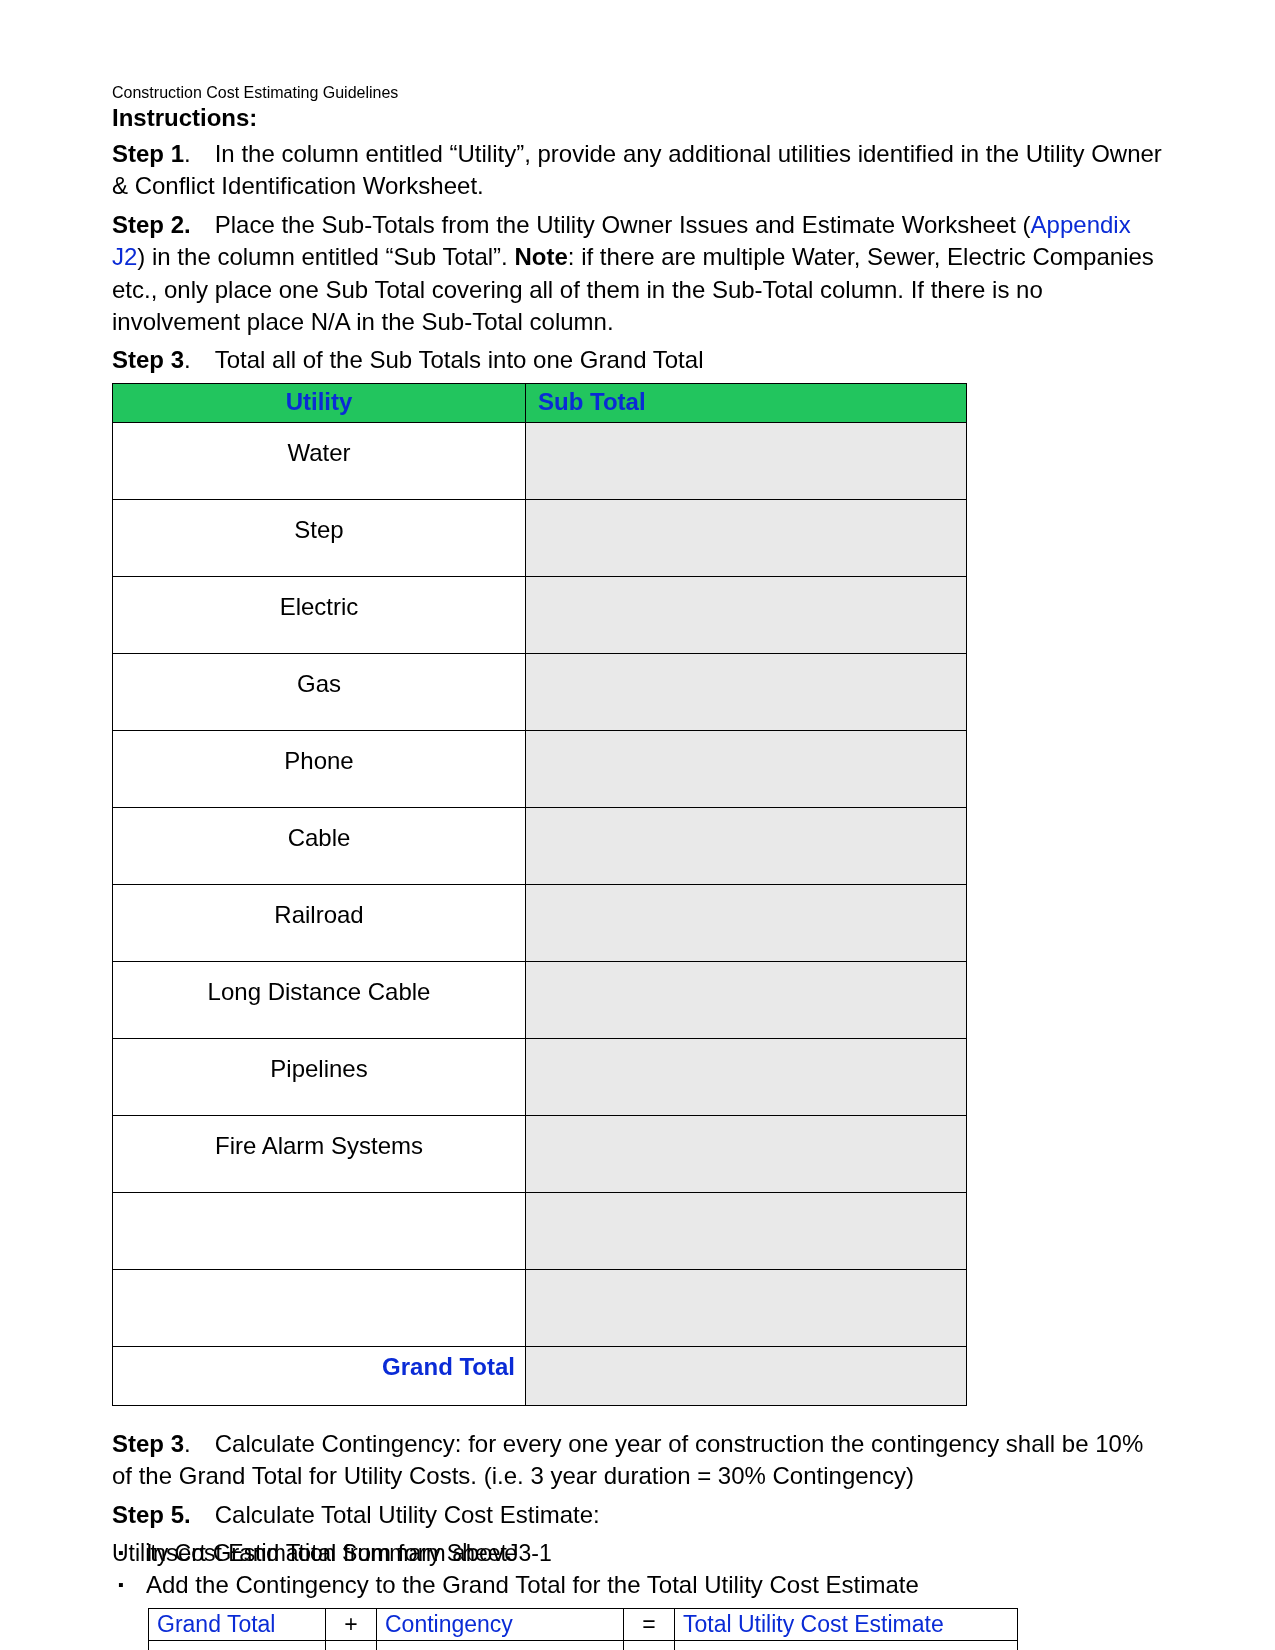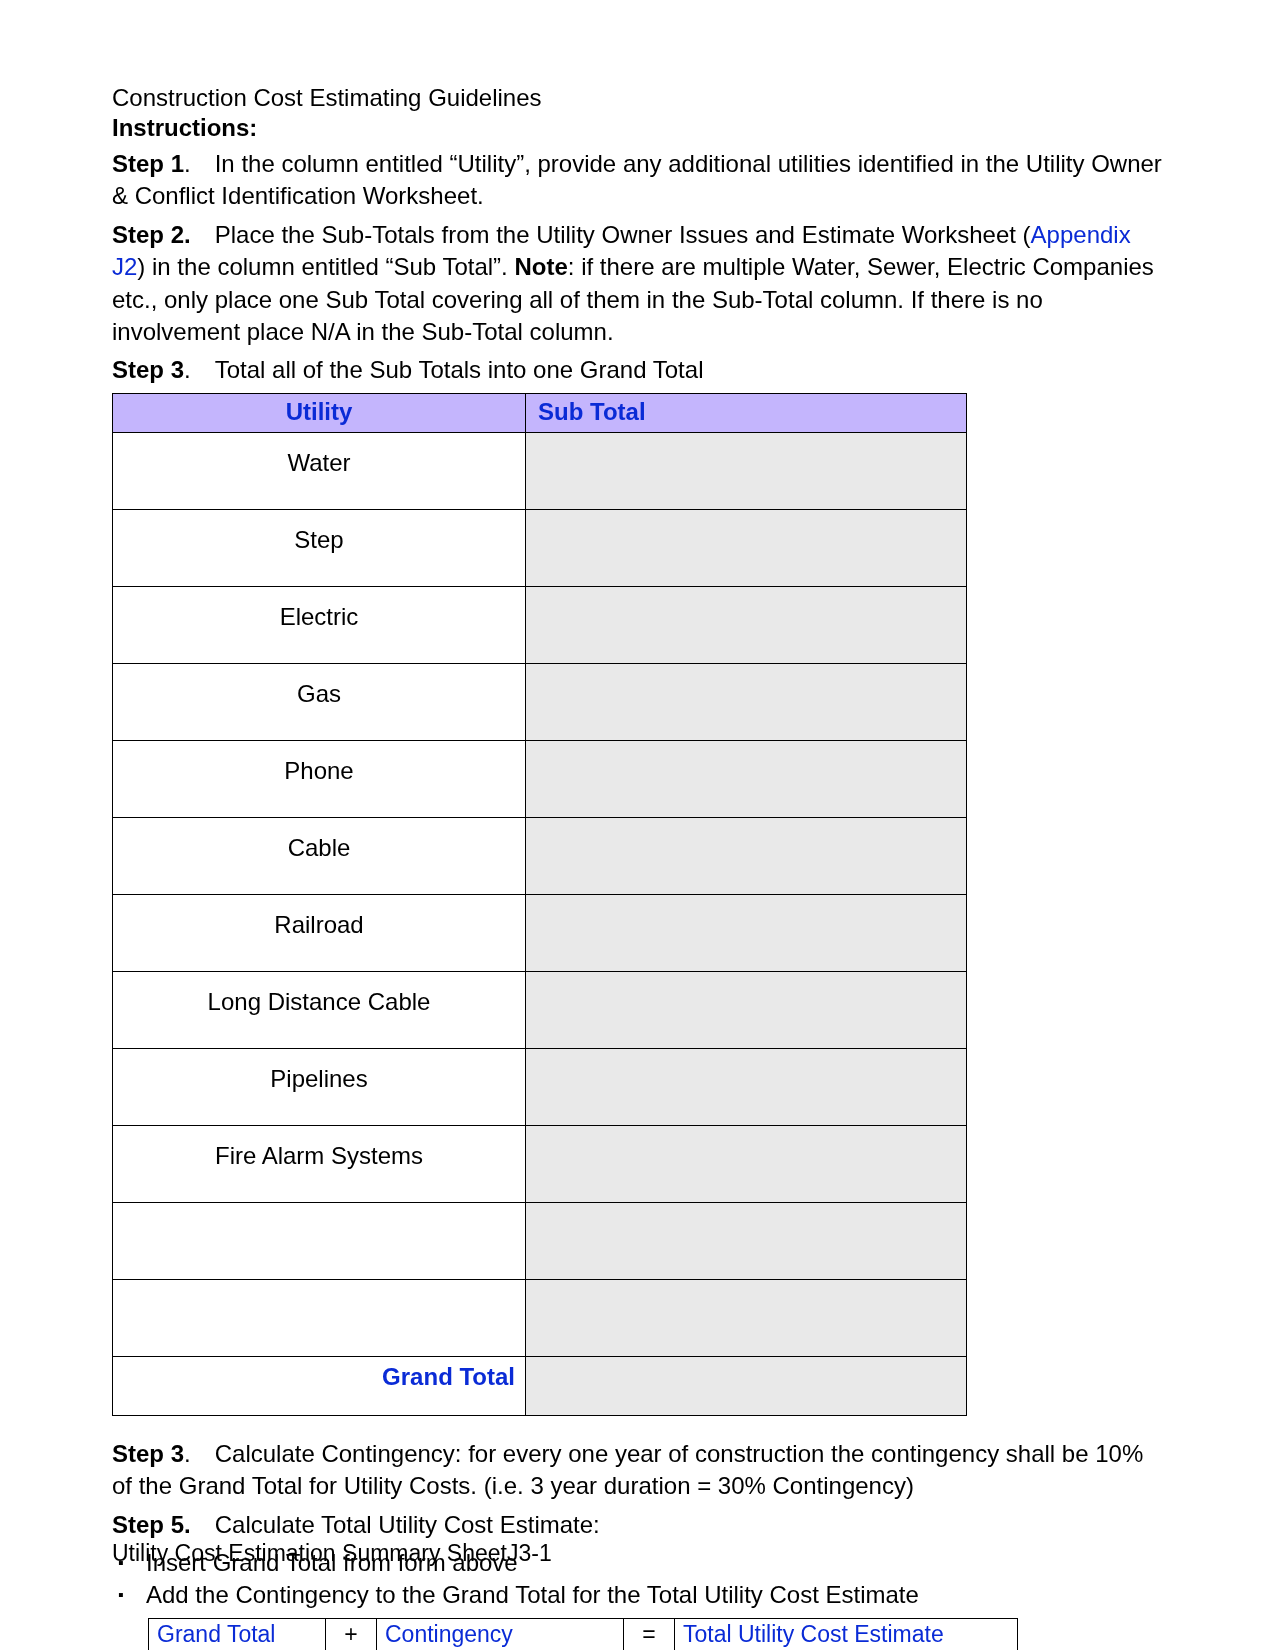--- a/index.html
+++ b/index.html
@@ -10,21 +10,21 @@
     color:#000;
     position:relative;
   }
   .page{
     position:absolute;
     left:112px;
     top:84px;
     width:1050px;
   }
   .doc-header{
-    font-size:24px;
+    font-size:16px;
     margin-bottom:2px;
   }
   .instructions-title{
     font-weight:bold;
     font-size:24px;
     margin-bottom:6px;
   }
   .step{
     font-size:24px;
     line-height:1.35;
@@ -39,21 +39,21 @@
     margin:6px 0 22px 0;
   }
   table.util th, table.util td{
     border:1.5px solid #000;
     font-size:24px;
     vertical-align:top;
   }
   table.util th{
     font-weight:bold;
     color:#0a2bd6;
-    background:#c4b5fd;
+    background:#22c55e;
     padding:4px 6px 6px 6px;
   }
   table.util th.left{ text-align:center; width:400px;}
   table.util th.right{ text-align:left; padding-left:12px;}
   table.util td.uname{
     text-align:center;
     padding:16px 6px 18px 6px;
     height:42px;
   }
   table.util td.sub{

